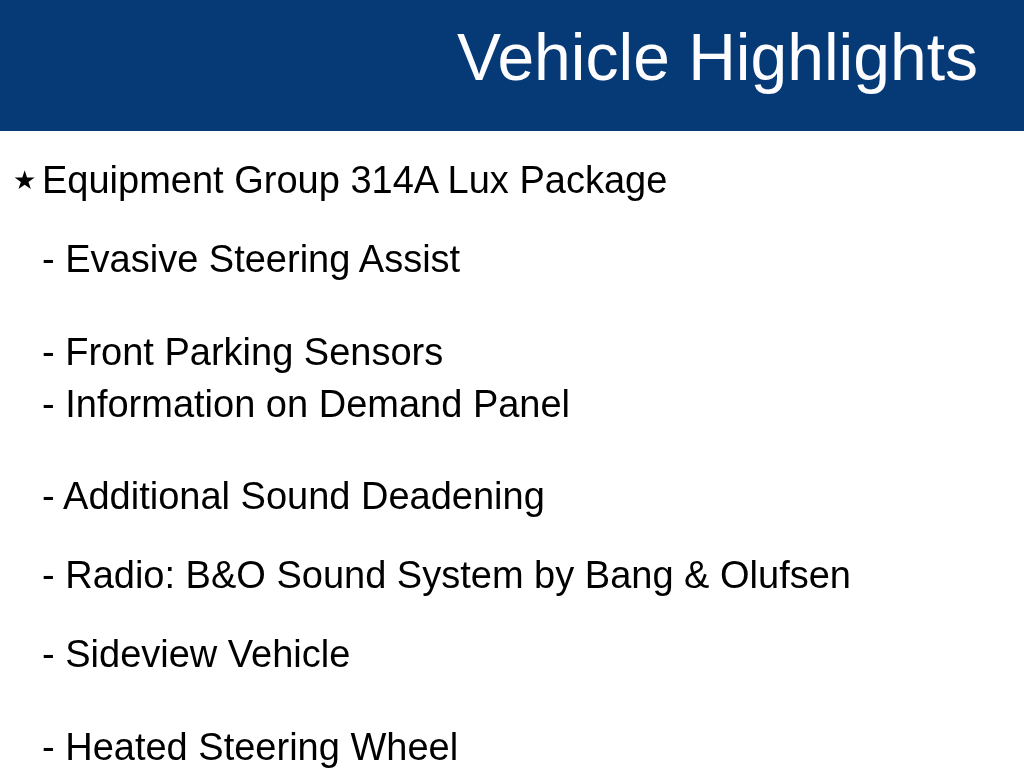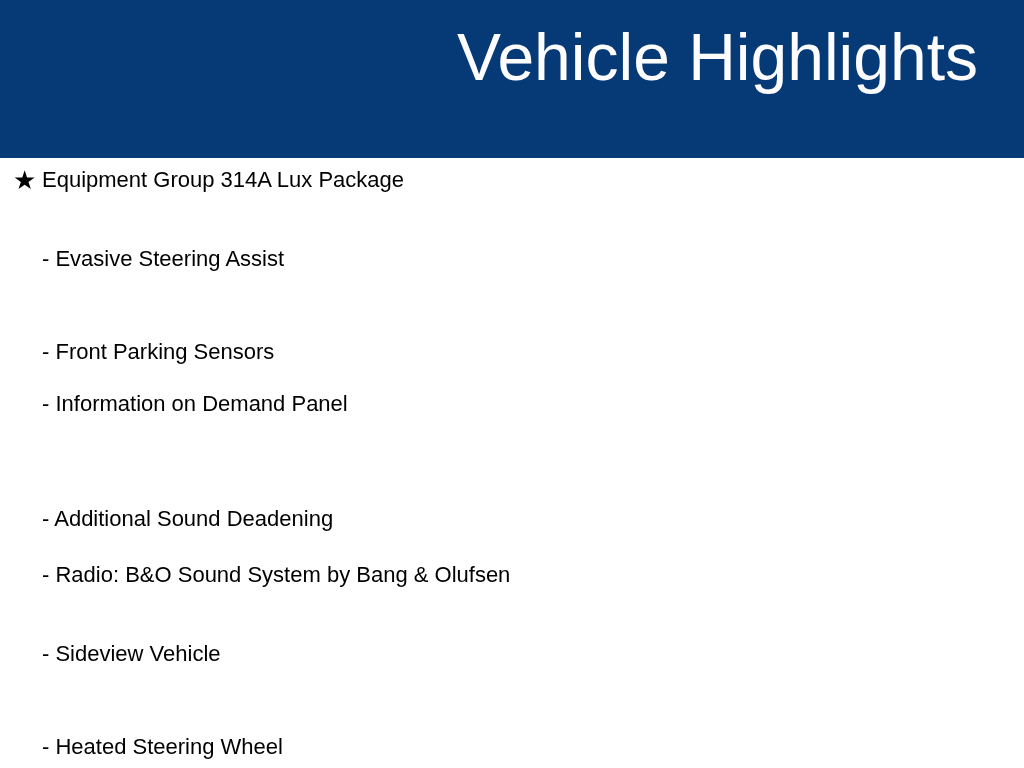--- a/index.html
+++ b/index.html
@@ -15,21 +15,21 @@
     overflow: hidden;
     position: relative;
   }
 
   
   #slide-header {
     position: absolute;
     left: 0;
     top: 0;
     width: 1024px;
-    height: 158px;
+    height: 131px;
     background: #063a76;
     box-sizing: border-box;
   }
   #slide-title {
     position: absolute;
     right: 46px;
     top: 24px;
     margin: 0;
     font-family: "Liberation Sans", sans-serif;
     font-size: 66px;
@@ -66,21 +66,21 @@
     font-size: 26px;
     line-height: 40px;
     color: #000000;
     text-align: left;
   }
 
   .bullet-text {
     position: absolute;
     top: 0;
     font-family: "Liberation Sans", sans-serif;
-    font-size: 22px;
+    font-size: 38px;
     font-weight: 400;
     line-height: 40px;
     color: #000000;
     white-space: nowrap;
   }
 
   .level-1 > .bullet-text { left: 42px; }
   .level-2 > .bullet-text { left: 42px; text-align: right; }
 </style>
 </head>
@@ -98,21 +98,21 @@
     </div>
     <div class="bullet-row level-2" style="top: 108px;">
       <span class="bullet-text">- Evasive Steering Assist</span>
     </div>
     <div class="bullet-row level-2" style="top: 201px;">
       <span class="bullet-text">- Front Parking Sensors</span>
     </div>
     <div class="bullet-row level-2" style="top: 253px;">
       <span class="bullet-text">- Information on Demand Panel</span>
     </div>
-    <div class="bullet-row level-2" style="top: 345px; margin-top: 23px;">
+    <div class="bullet-row level-2" style="top: 345px;">
       <span class="bullet-text">- Additional Sound Deadening</span>
     </div>
     <div class="bullet-row level-2" style="top: 424px;">
       <span class="bullet-text">- Radio: B&amp;O Sound System by Bang &amp; Olufsen</span>
     </div>
     <div class="bullet-row level-2" style="top: 503px;">
       <span class="bullet-text">- Sideview Vehicle</span>
     </div>
     <div class="bullet-row level-2" style="top: 582px; margin-top: 14px;">
       <span class="bullet-text">- Heated Steering Wheel</span>

